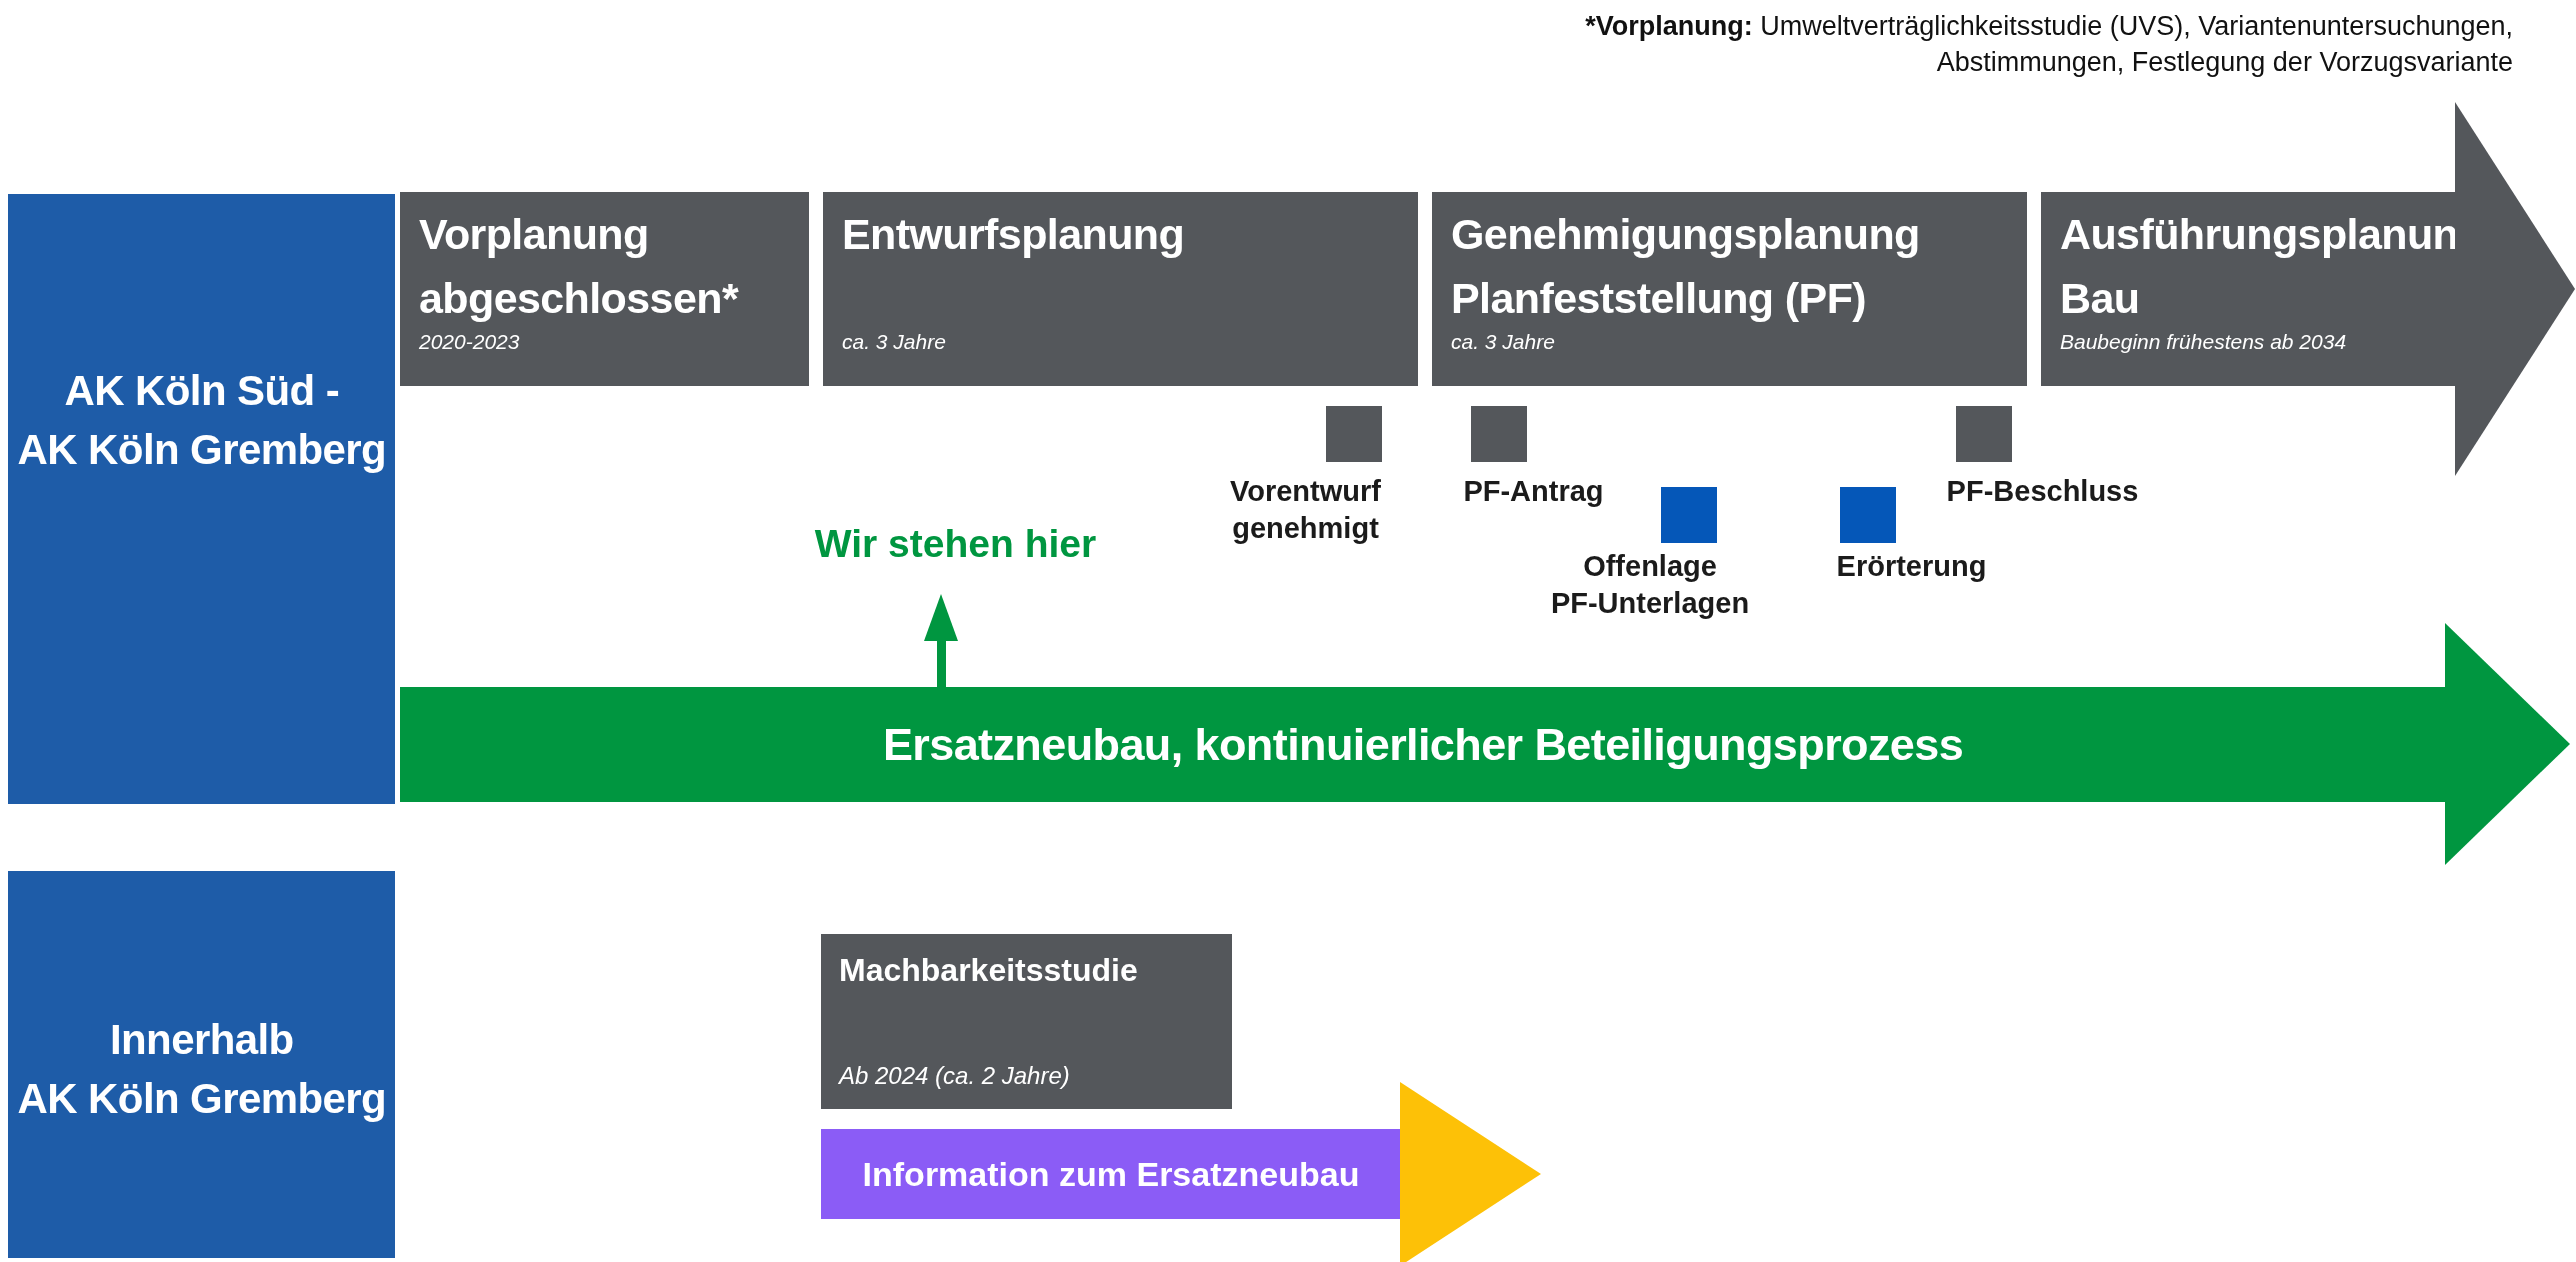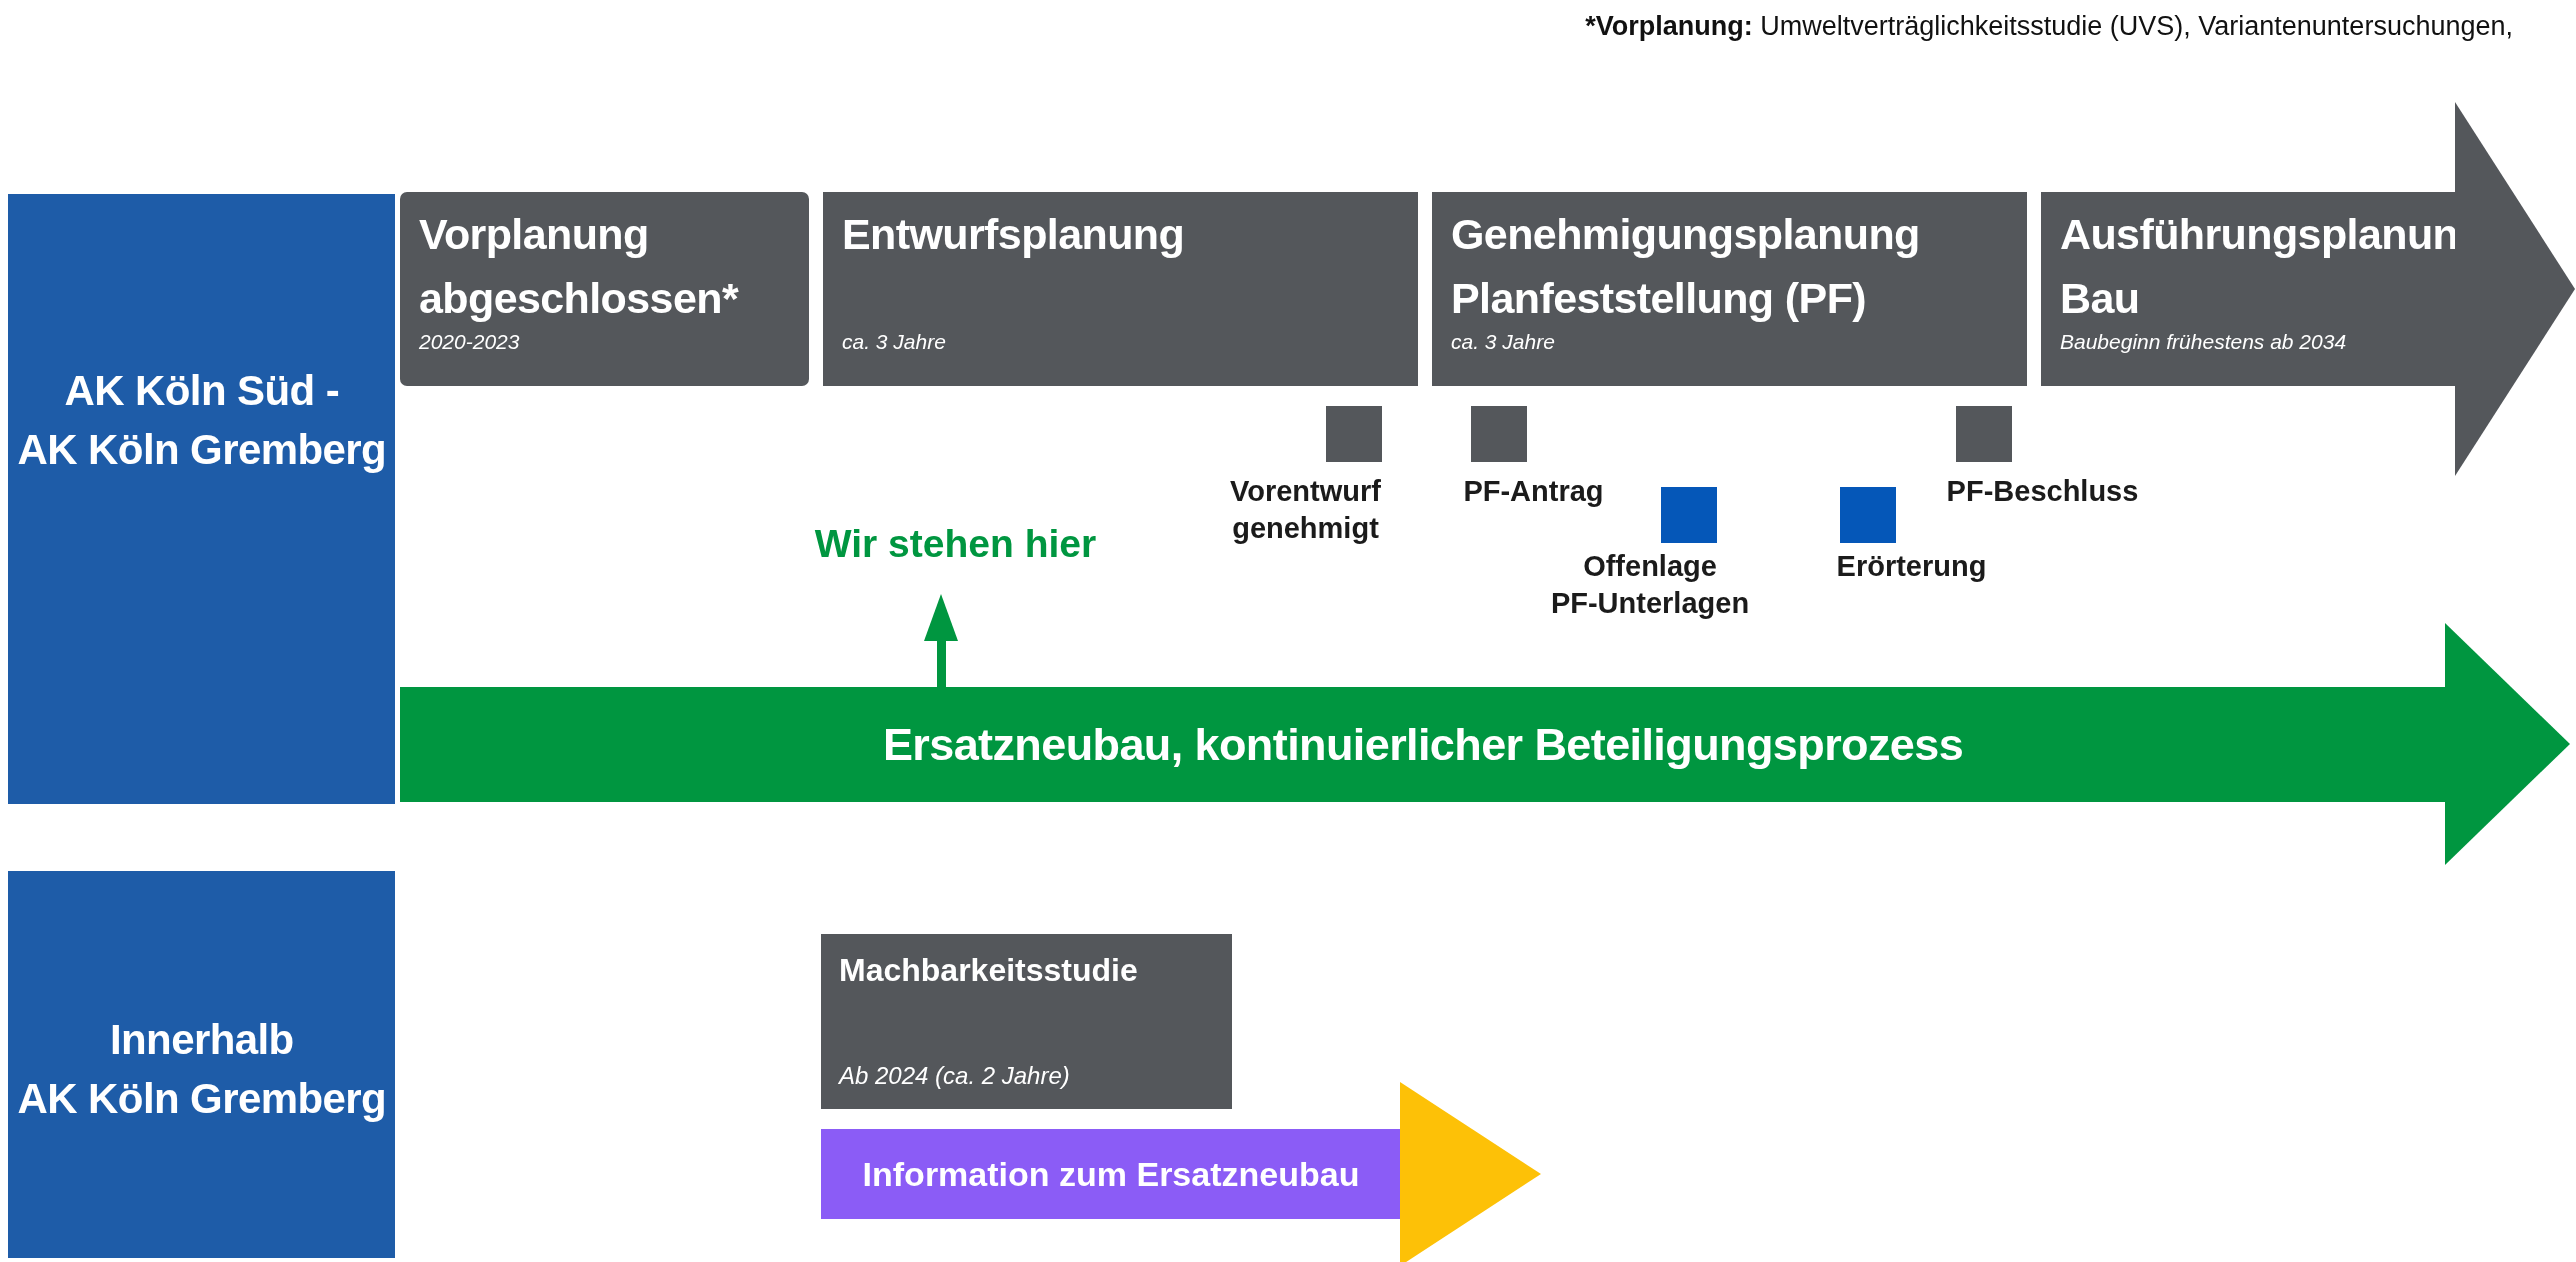--- a/index.html
+++ b/index.html
@@ -62,37 +62,38 @@
                border-left:141px solid #FDC107;border-top:92px solid transparent;
                border-bottom:92px solid transparent;}
 </style>
 </head>
 <body>
 
 <div class="canvas">
 
   <div class="footnote">
     <div><span class="b">*Vorplanung:</span> <span>Umweltverträglichkeitsstudie (UVS), Variantenuntersuchungen,</span></div>
+    <div>Abstimmungen, Festlegung der Vorzugsvariante</div>
   </div>
 
   <div class="lane" style="top:194px;height:610px;">
     <div class="lane-text" style="top:167px;">
       <div>AK Köln Süd -</div>
       <div>AK Köln Gremberg</div>
     </div>
   </div>
 
   <div class="lane" style="top:871px;height:387px;">
     <div class="lane-text" style="top:139px;">
       <div>Innerhalb</div>
       <div>AK Köln Gremberg</div>
     </div>
   </div>
 
-  <div class="phase" style="left:400px;width:409px;border-radius:7px;">
+  <div class="phase" style="left:400px;width:409px;">
     <div class="phase-title">
       <div>Vorplanung</div>
       <div>abgeschlossen*</div>
     </div>
     <div class="phase-sub">2020-2023</div>
   </div>
 
   <div class="phase" style="left:823px;width:595px;">
     <div class="phase-title">
       <div>Entwurfsplanung</div>

